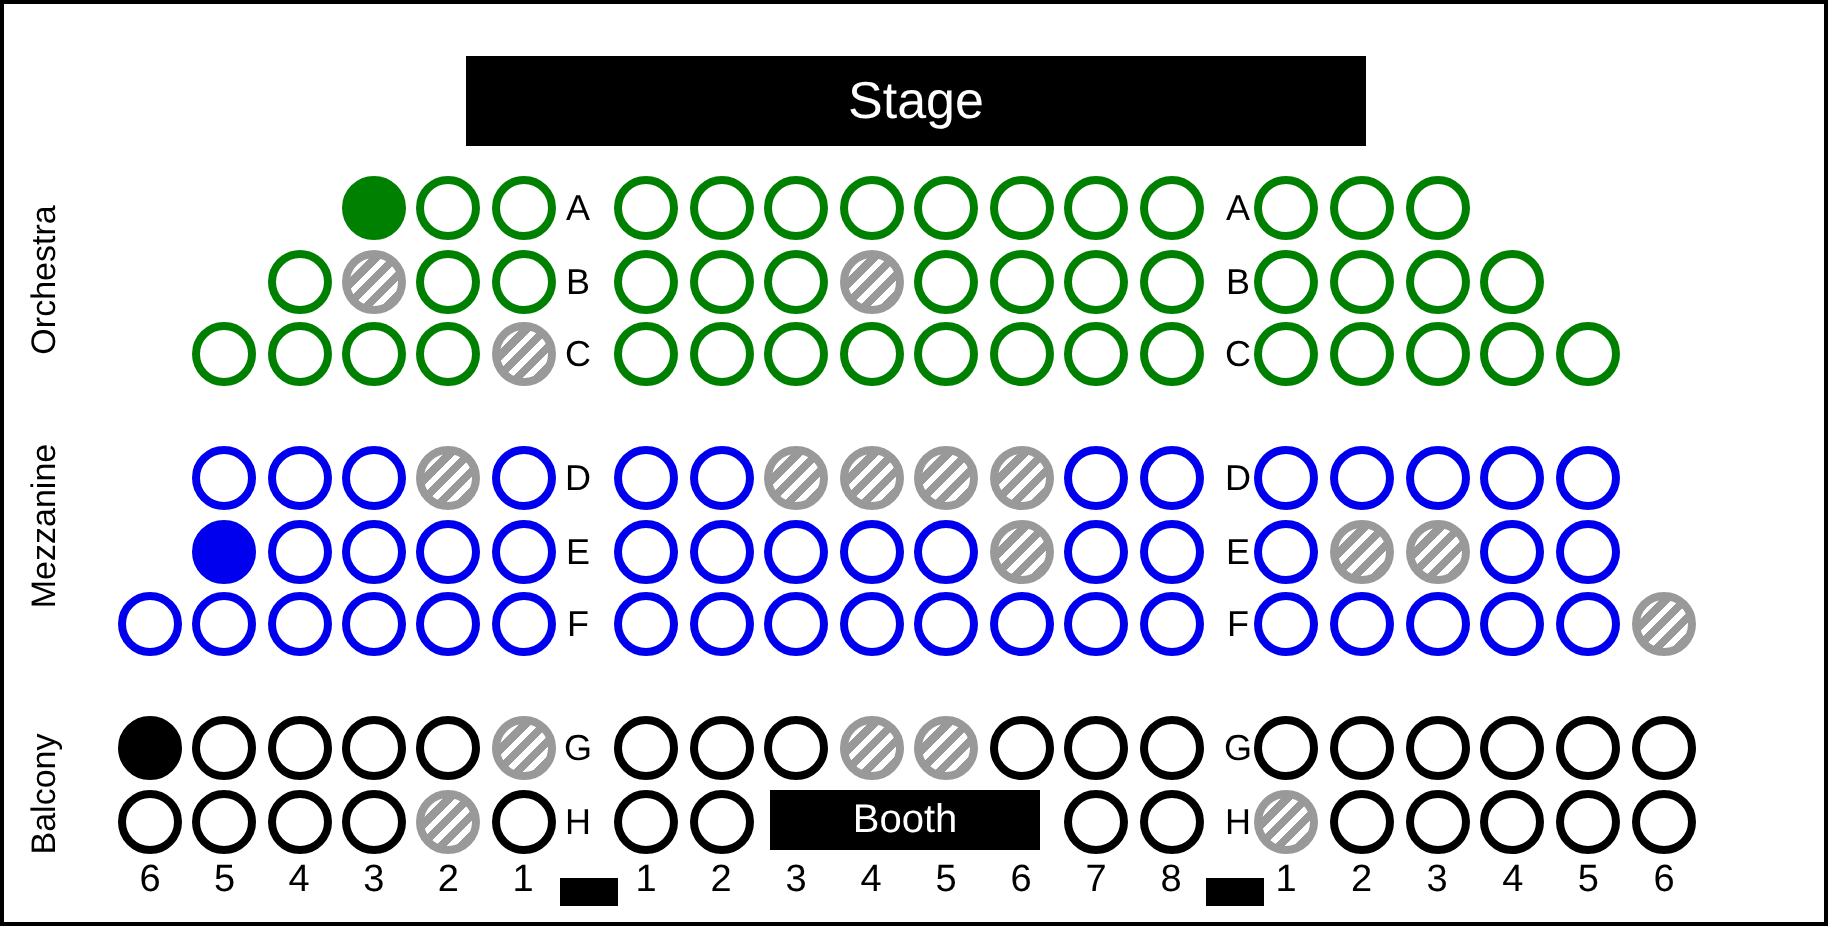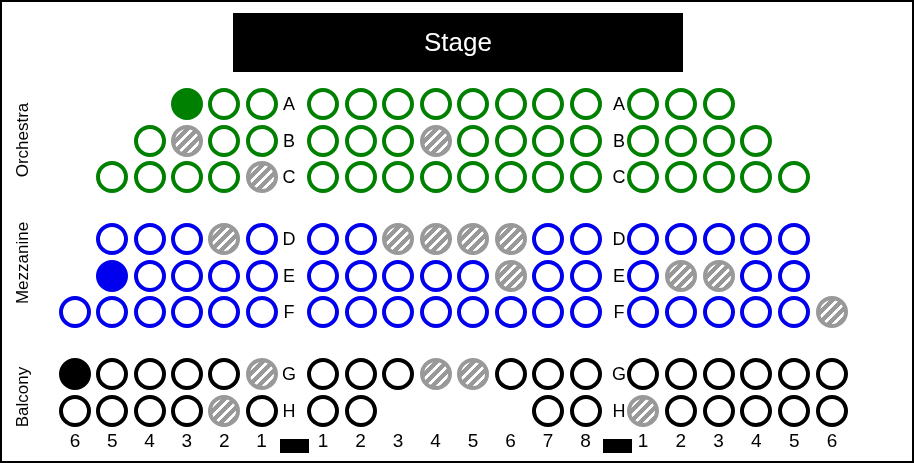--- a/index.html
+++ b/index.html
@@ -1,21 +1,21 @@
 <!DOCTYPE html>
 <html><head>
 <meta charset="utf-8">
 <title>Seating Chart</title>
 <style>
   html,body{margin:0;padding:0;background:#fff;}
   body{width:914px;height:463px;overflow:hidden;font-family:"Liberation Sans",sans-serif;}
   #chart{position:relative;width:914px;height:463px;background:#ffffff;}
   #frame{position:absolute;inset:0;border:2px solid #000;pointer-events:none;}
   .bar{position:absolute;background:#000;color:#fff;display:flex;align-items:center;justify-content:center;}
-  #stage-bar{left:233px;top:13px;width:450px;height:59px;font-size:26px;align-items:center;}
+  #stage-bar{left:233px;top:28px;width:450px;height:45px;font-size:26px;align-items:center;}
   #booth-bar{left:385px;top:395px;width:135px;height:30px;font-size:20px;}
   .seat{position:absolute;width:32px;height:32px;border-radius:50%;border:4px solid #000;
         background:#fff;box-sizing:border-box;}
   .seat.unavailable{
         background:repeating-linear-gradient(135deg,#999999 0px,#999999 4px,#ffffff 4px,#ffffff 7px);}
   .lbl{position:absolute;transform:translate(-50%,-50%);color:#000;white-space:nowrap;
        font-size:18px;line-height:1;}
   .num{font-size:19px;}
   .section-label{position:absolute;transform:translate(-50%,-50%) rotate(-90deg);
        color:#000;white-space:nowrap;font-size:17px;line-height:1;}
@@ -206,18 +206,21 @@
       <span class="lbl num" style="left: 548px; top: 440px;">7</span>
       <span class="lbl num" style="left: 585.5px; top: 440px;">8</span>
       <span class="lbl num" style="left: 643px; top: 440px;">1</span>
       <span class="lbl num" style="left: 680.8px; top: 440px;">2</span>
       <span class="lbl num" style="left: 718.6px; top: 440px;">3</span>
       <span class="lbl num" style="left: 756.4px; top: 440px;">4</span>
       <span class="lbl num" style="left: 794.2px; top: 440px;">5</span>
       <span class="lbl num" style="left: 832px; top: 440px;">6</span>
     </div>
 
+  <div id="booth-bar" class="bar">
+    <span>Booth</span>
+  </div>
 
   <div id="aisle-marker-left" class="aisle-marker"></div>
   <div id="aisle-marker-right" class="aisle-marker"></div>
 
   <div id="frame"></div>
 </div>
 
 </body></html>

